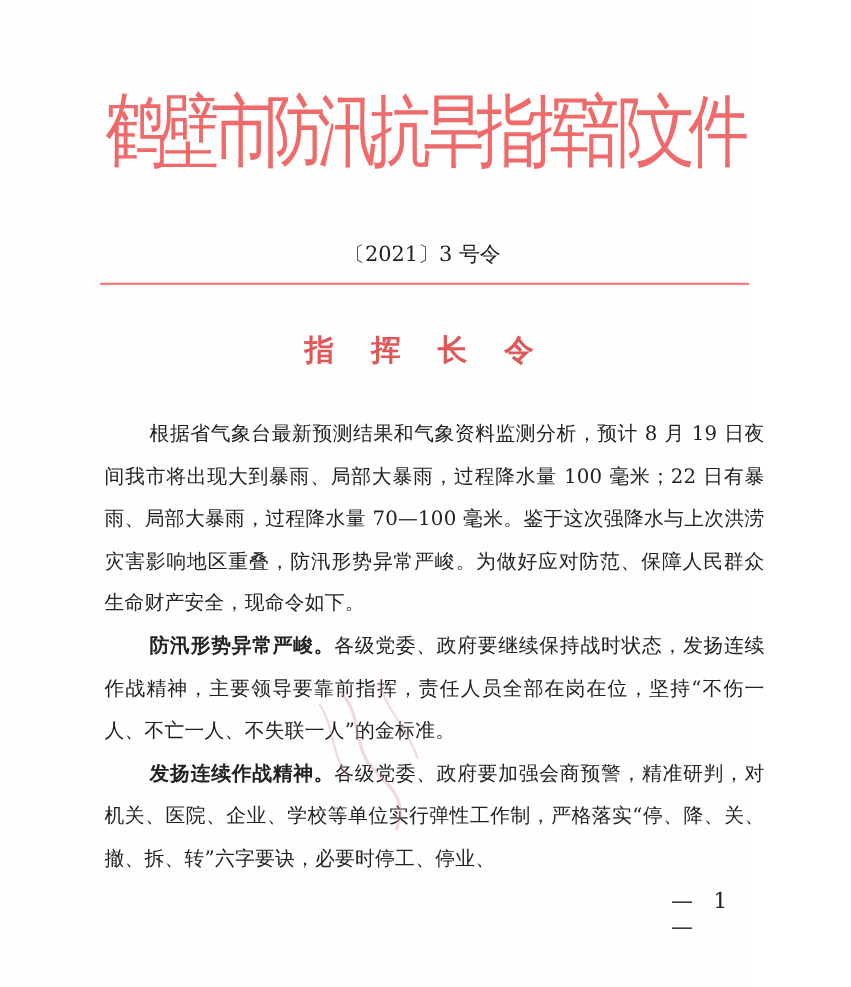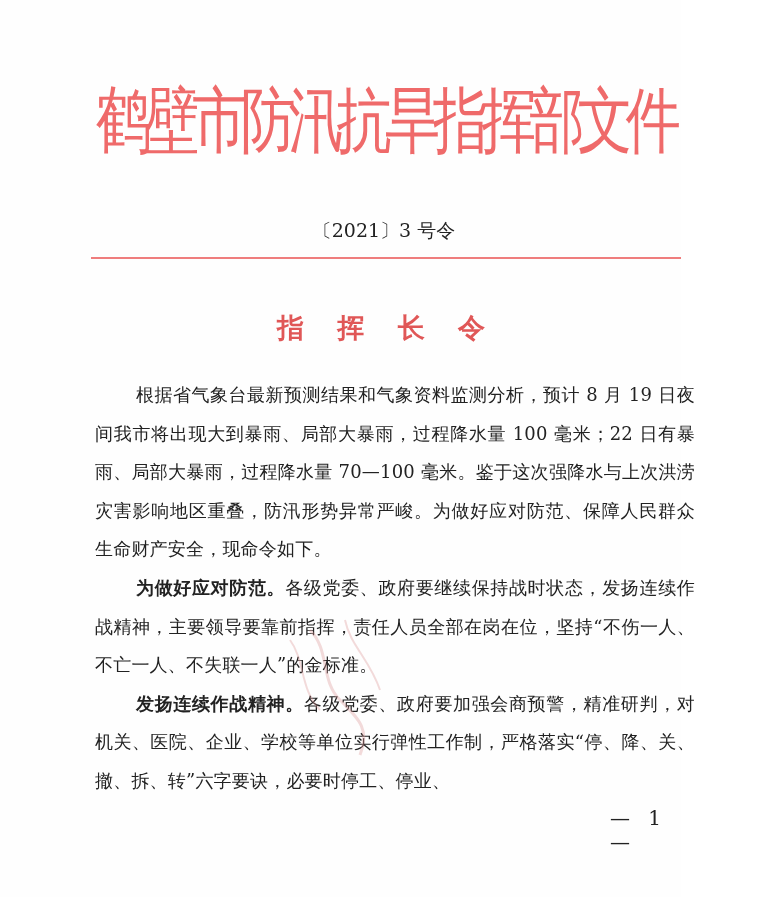--- a/index.html
+++ b/index.html
@@ -7,21 +7,21 @@
            font-family: "DejaVu Serif", "Liberation Serif", serif; color: #1a1a1a; }
     .page { position: absolute; left: 0; top: 0; width: 681px; height: 897px; background: #fefefe; }
     .masthead { position: absolute; left: 96px; top: 70px; width: 580px; height: 100px;
                 color: #ef6a6a; font-size: 64px; line-height: 100px; letter-spacing: -8px;
                 font-family: "DejaVu Serif", serif; transform: scaleX(0.86) scaleY(1.12);
                 transform-origin: left center; white-space: nowrap; font-weight: normal; }
     .doc-number { position: absolute; left: 0; top: 218px; width: 774px; text-align: center;
                   font-size: 19px; color: #222; left: -3px; }
     .red-rule { position: absolute; left: 91px; top: 257px; width: 590px; height: 2px;
                 background: #ef7d7d; }
-    .order-title { position: absolute; left: 0; top: 310px; width: 774px; text-align: center;
+    .order-title { position: absolute; left: 0; top: 300px; width: 774px; text-align: center;
                    font-size: 27px; font-weight: bold; color: #e05757; letter-spacing: 12px; }
     .body-text { position: absolute; left: 95px; top: 376px; width: 600px; font-size: 18px;
                  line-height: 38.6px; color: #222; letter-spacing: 0.2px; }
     .para { margin: 0; text-align: justify; text-align-last: auto; }
     .para.indent { text-indent: 41px; }
     .lead { font-weight: bold; font-family: "DejaVu Sans", sans-serif; }
     .seal { position: absolute; left: 250px; top: 610px; width: 170px; height: 150px; opacity: 0.35; pointer-events: none; }
     .page-number { position: absolute; left: 610px; top: 806px; font-size: 20px; color: #222; letter-spacing: 6px; }
   </style>
 </head>
@@ -31,21 +31,21 @@
   <div class="masthead">鹤壁市防汛抗旱指挥部文件</div>
   <div class="doc-number">〔2021〕3 号令</div>
   <div class="red-rule"></div>
   <div class="order-title">指 挥 长 令</div>
 
   <div class="body-text">
     <p class="para indent">
       <span>根据省气象台最新预测结果和气象资料监测分析，预计 8 月 19 日夜间我市将出现大到暴雨、局部大暴雨，过程降水量 100 毫米；22 日有暴雨、局部大暴雨，过程降水量 70—100 毫米。鉴于这次强降水与上次洪涝灾害影响地区重叠，防汛形势异常严峻。为做好应对防范、保障人民群众生命财产安全，现命令如下。</span>
     </p>
     <p class="para indent">
-      <span class="lead">为做好应对防范。</span><span>各级党委、政府要继续保持战时状态，发扬连续作战精神，主要领导要靠前指挥，责任人员全部在岗在位，坚持“不伤一人、不亡一人、不失联一人”的金标准。</span>
+      <span class="lead">防汛形势异常严峻。</span><span>各级党委、政府要继续保持战时状态，发扬连续作战精神，主要领导要靠前指挥，责任人员全部在岗在位，坚持“不伤一人、不亡一人、不失联一人”的金标准。</span>
     </p>
     <p class="para indent">
       <span class="lead">发扬连续作战精神。</span><span>各级党委、政府要加强会商预警，精准研判，对机关、医院、企业、学校等单位实行弹性工作制，严格落实“停、降、关、撤、拆、转”六字要诀，必要时停工、停业、</span>
     </p>
   </div>
 
   <svg class="seal" viewBox="0 0 170 150">
     <path d="M60 20 C80 40, 70 70, 90 90 S120 120, 110 145" stroke="#d99" stroke-width="3" fill="none"></path>
     <path d="M40 30 C55 50, 50 80, 70 100" stroke="#d99" stroke-width="2" fill="none"></path>
     <path d="M95 10 C100 35, 120 50, 130 80" stroke="#d99" stroke-width="2" fill="none"></path>

